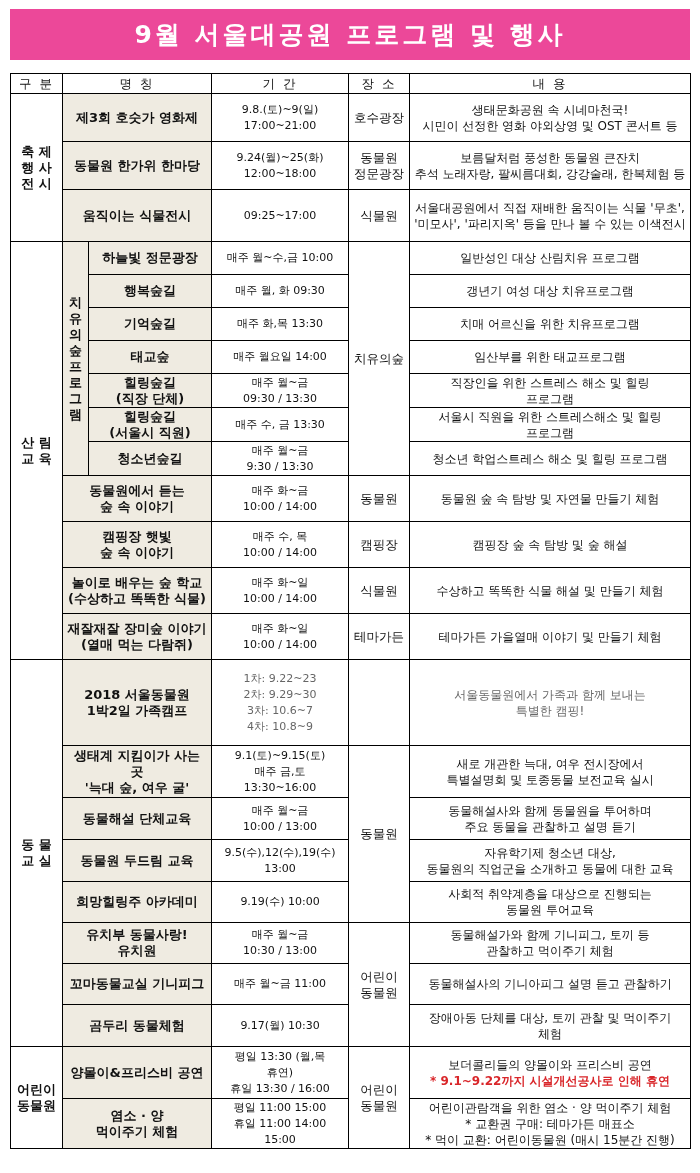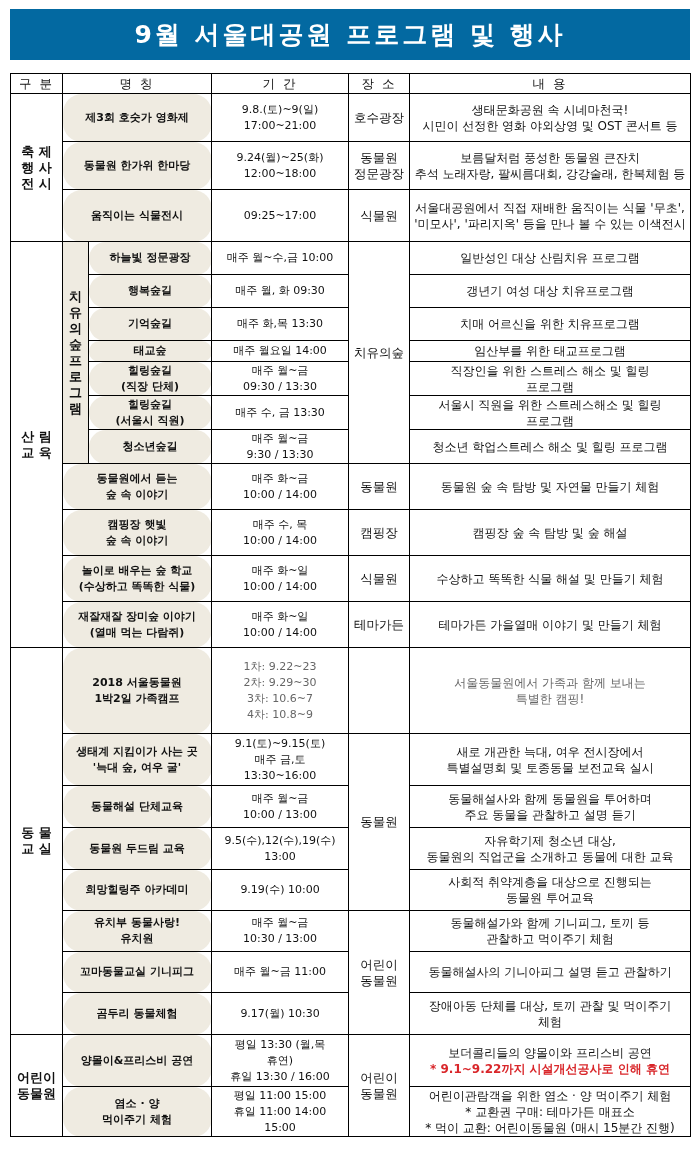--- a/index.html
+++ b/index.html
@@ -1,31 +1,31 @@
 <!DOCTYPE html>
 <html><head>
 <meta charset="utf-8">
 <style>
   html, body { margin:0; padding:0; background:#ffffff; }
   body { width:700px; height:1173px; position:relative; font-family:"DejaVu Sans", sans-serif; color:#111; }
   .title-bar {
     position:absolute; left:10px; top:9px; width:680px; height:51px;
-    background:#0369a1; color:#fff; font-weight:bold; font-size:25px;
+    background:#ec4899; color:#fff; font-weight:bold; font-size:25px;
     display:flex; align-items:center; justify-content:center; letter-spacing:3px;
   }
   table.sched {
     position:absolute; left:10px; top:73px; width:680px;
     border-collapse:collapse; table-layout:fixed; font-size:12.5px;
   }
   table.sched td, table.sched th {
     border:1px solid #000; padding:0 3px; text-align:center; vertical-align:middle;
     line-height:16px;
   }
   table.sched th { font-weight:normal; height:19px; font-size:12.5px; letter-spacing:2px;margin-top:20px; }
-  td.name { background:#efebe1; font-weight:bold; font-size:11px;border-radius:19px; }
+  td.name { background:#efebe1; font-weight:bold; font-size:13px; }
   td.sub { background:#efebe1; font-weight:bold; font-size:13px; line-height:18px; vertical-align:top; padding-top:28px; }
   td.cat { font-weight:bold; font-size:13px; line-height:20px; }
   td.desc { text-align:left; padding-left:5px; font-size:12px; }
   td.period { font-size:11px; }
   td.place { font-size:12.5px; }
   .gray { color:#666; }
   .red { color:#d9262a; font-weight:bold; }
   .line { display:block; }
 </style>
 </head>
@@ -141,21 +141,21 @@
         <td class="name">
           <span class="line">기억숲길</span>
         </td>
         <td class="period">
           <span class="line">매주 화,목 13:30</span>
         </td>
         <td class="desc">
           <span class="line">치매 어르신을 위한 치유프로그램</span>
         </td>
       </tr>
-      <tr style="height: 21px;">
+      <tr style="height: 33px;">
         <td class="name">
           <span class="line">태교숲</span>
         </td>
         <td class="period">
           <span class="line">매주 월요일 14:00</span>
         </td>
         <td class="desc">
           <span class="line">임산부를 위한 태교프로그램</span>
         </td>
       </tr>

